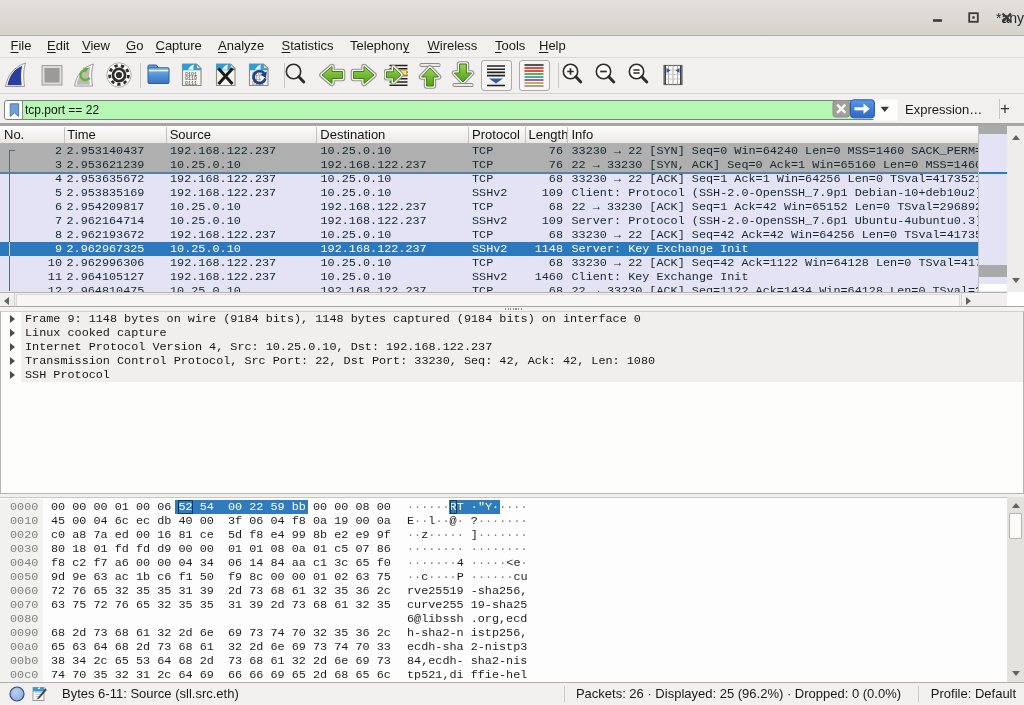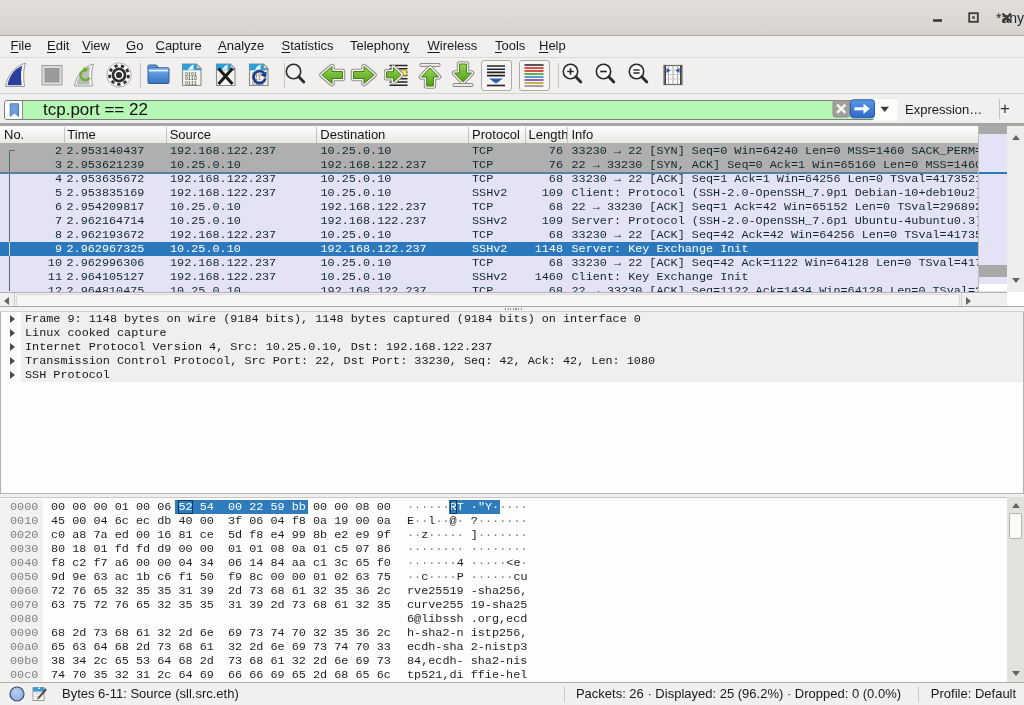--- a/index.html
+++ b/index.html
@@ -14,21 +14,21 @@
 #menu u{text-decoration:underline;text-underline-offset:2px}
 
 #tbar{left:0;top:58px;width:1024px;height:36px;background:#f1f0ee;border-bottom:1px solid #d4d2ce}
 .tsep{position:absolute;top:5px;width:1px;height:25px;background:#c9c6c2}
 .tbi{position:absolute;top:3px}
 .pressed{position:absolute;top:2px;width:31px;height:31px;background:#f7f6f4;border:1px solid #aeaba7;border-radius:3px}
 
 #fbar{left:0;top:94px;width:1024px;height:30px;background:#f1f0ee;border-bottom:1px solid #a5a29d}
 #fbox{left:4px;top:6px;width:893px;height:20px;background:#b6f7b6;border:1px solid #7d7d7b;border-radius:3px;overflow:hidden}
 #fbook{left:0;top:0;width:18px;height:20px;background:#fff;border-right:1px solid #8a8a88}
-#ftext{left:38px;top:-1.5px;line-height:20px;font-size:17px;color:#111}
+#ftext{left:20px;top:-1.5px;line-height:20px;font-size:12px;color:#111}
 #fexpr{left:905px;top:8px;font-size:13px}
 #fplus{left:1000px;top:5px;font-size:17px;color:#333}
 #fvsep{left:999px;top:5px;width:1px;height:20px;background:#c6c4c0}
 
 #plist{left:0;top:124px;width:1024px;height:182px;background:#fff;border-top:2px solid #a9a7a3}
 #phead{left:0;top:0px;width:1007px;height:18px;background:linear-gradient(#fdfdfd,#eae8e5);border-bottom:1px solid #b5b2ae}
 #phead span{position:absolute;top:1px;font-size:13px;color:#141414}
 .hsep{position:absolute;top:1px;width:1px;height:16px;background:#c5c3bf}
 #prows{left:0;top:18px;width:978px;height:148px;overflow:hidden}
 .prow{position:absolute;left:0;width:978px;height:14px;line-height:14px;color:#12272e}

